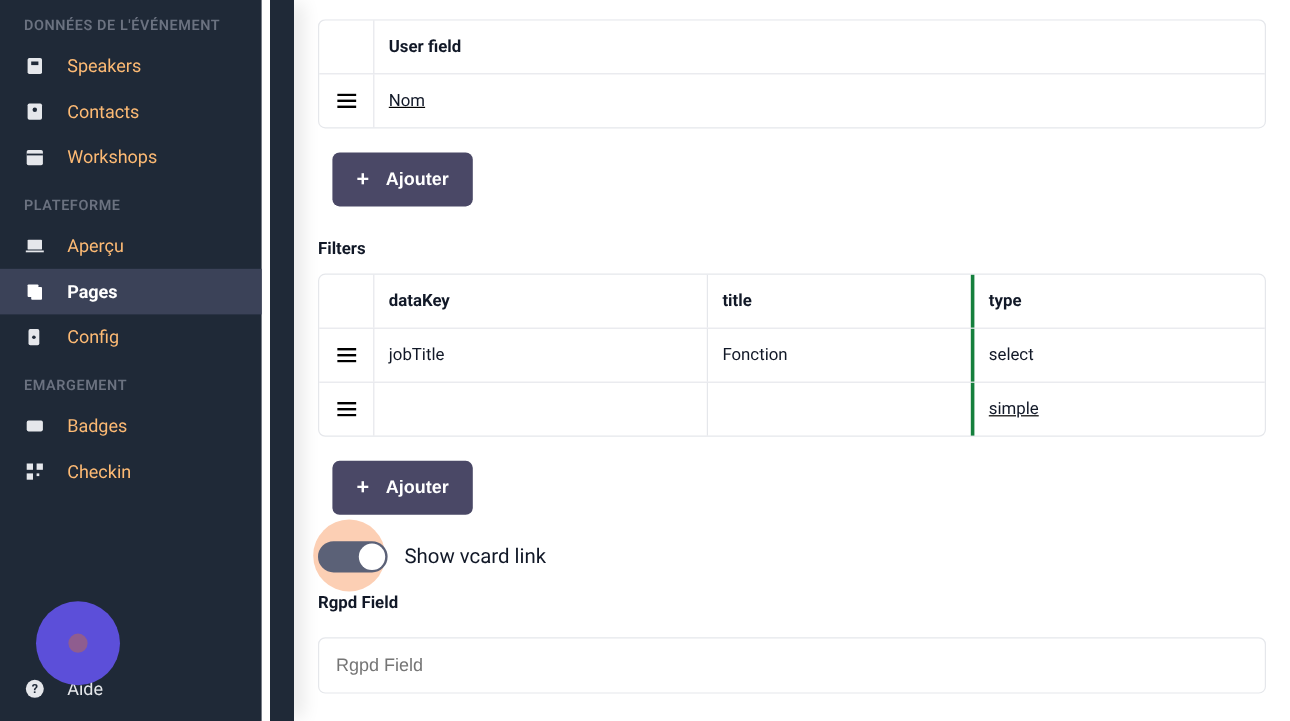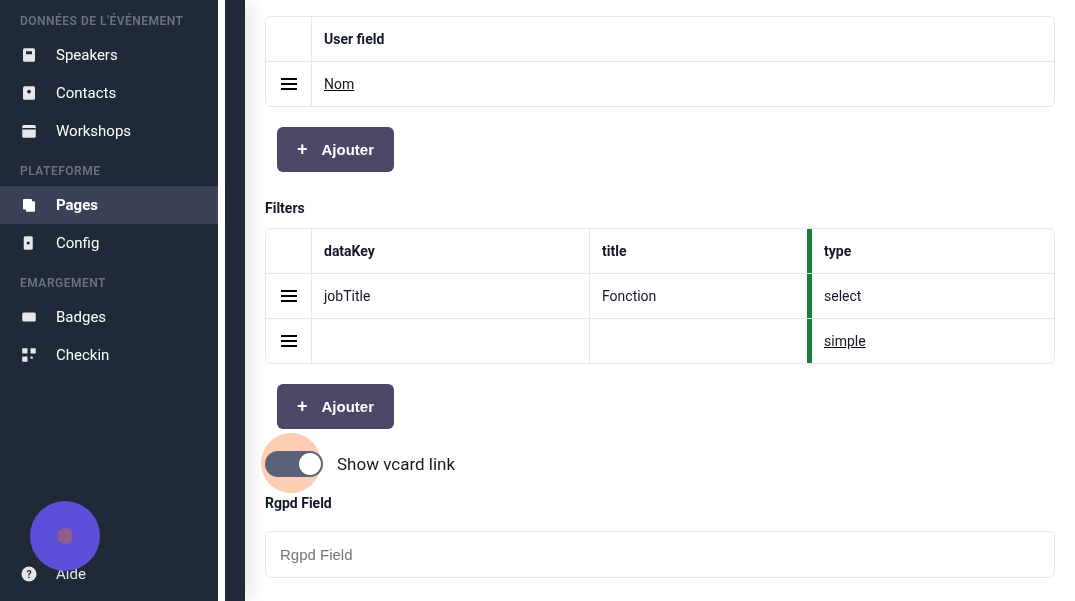--- a/index.html
+++ b/index.html
@@ -25,21 +25,21 @@
   font-weight: 600;
   letter-spacing: 0.5px;
   color: #6b7280;
   padding: 14px 20px 8px 20px;
 }
 .sidebar-item {
   display: flex;
   align-items: center;
   padding: 10px 20px;
   font-size: 15px;
-  color: #ffffff;
+  color: #fdba74;
   cursor: pointer;
 }
 .sidebar-item.active {
   background: #3b4258;
   font-weight: 700;
   color: #fff;
 }
 .sidebar-item .icon {
   width: 24px;
   display: inline-flex;
@@ -118,21 +118,21 @@
 }
 .handle-cell {
   width: 46px;
   display: flex;
   align-items: center;
   justify-content: center;
   border-right: 1px solid #e5e7eb;
 }
 .col-userfield { flex: 1; }
 .col-datakey { width: 278px; border-right: 1px solid #e5e7eb; }
-.col-title { width: 222px; border-right: 5px solid #15803d; }
+.col-title { width: 222px; border-right: 3px solid #15803d; }
 .col-type { flex: 1; }
 .add-btn {
   display: inline-flex;
   align-items: center;
   background: #4a4866;
   color: #fff;
   border: none;
   border-radius: 6px;
   padding: 12px 20px;
   font-size: 15px;
@@ -232,20 +232,29 @@
       <svg width="18" height="18" viewBox="0 0 24 24">
           <rect x="3" y="4" width="18" height="17" rx="2"></rect>
           <rect x="3" y="8" width="18" height="2" fill="#1f2937"></rect>
         </svg>
     </span>
     <span>Workshops</span>
   </div>
 
   <div class="sidebar-section-title">PLATEFORME</div>
 
+  <div class="sidebar-item">
+    <span class="icon">
+      <svg width="18" height="18" viewBox="0 0 24 24">
+          <rect x="4" y="5" width="16" height="11" rx="1"></rect>
+          <rect x="2" y="17" width="20" height="2"></rect>
+        </svg>
+    </span>
+    <span>Aperçu</span>
+  </div>
 
   <div class="sidebar-item active">
     <span class="icon">
       <svg width="18" height="18" viewBox="0 0 24 24">
           <rect x="4" y="4" width="12" height="14" rx="1"></rect>
           <rect x="8" y="7" width="12" height="14" rx="1"></rect>
         </svg>
     </span>
     <span>Pages</span>
   </div>

